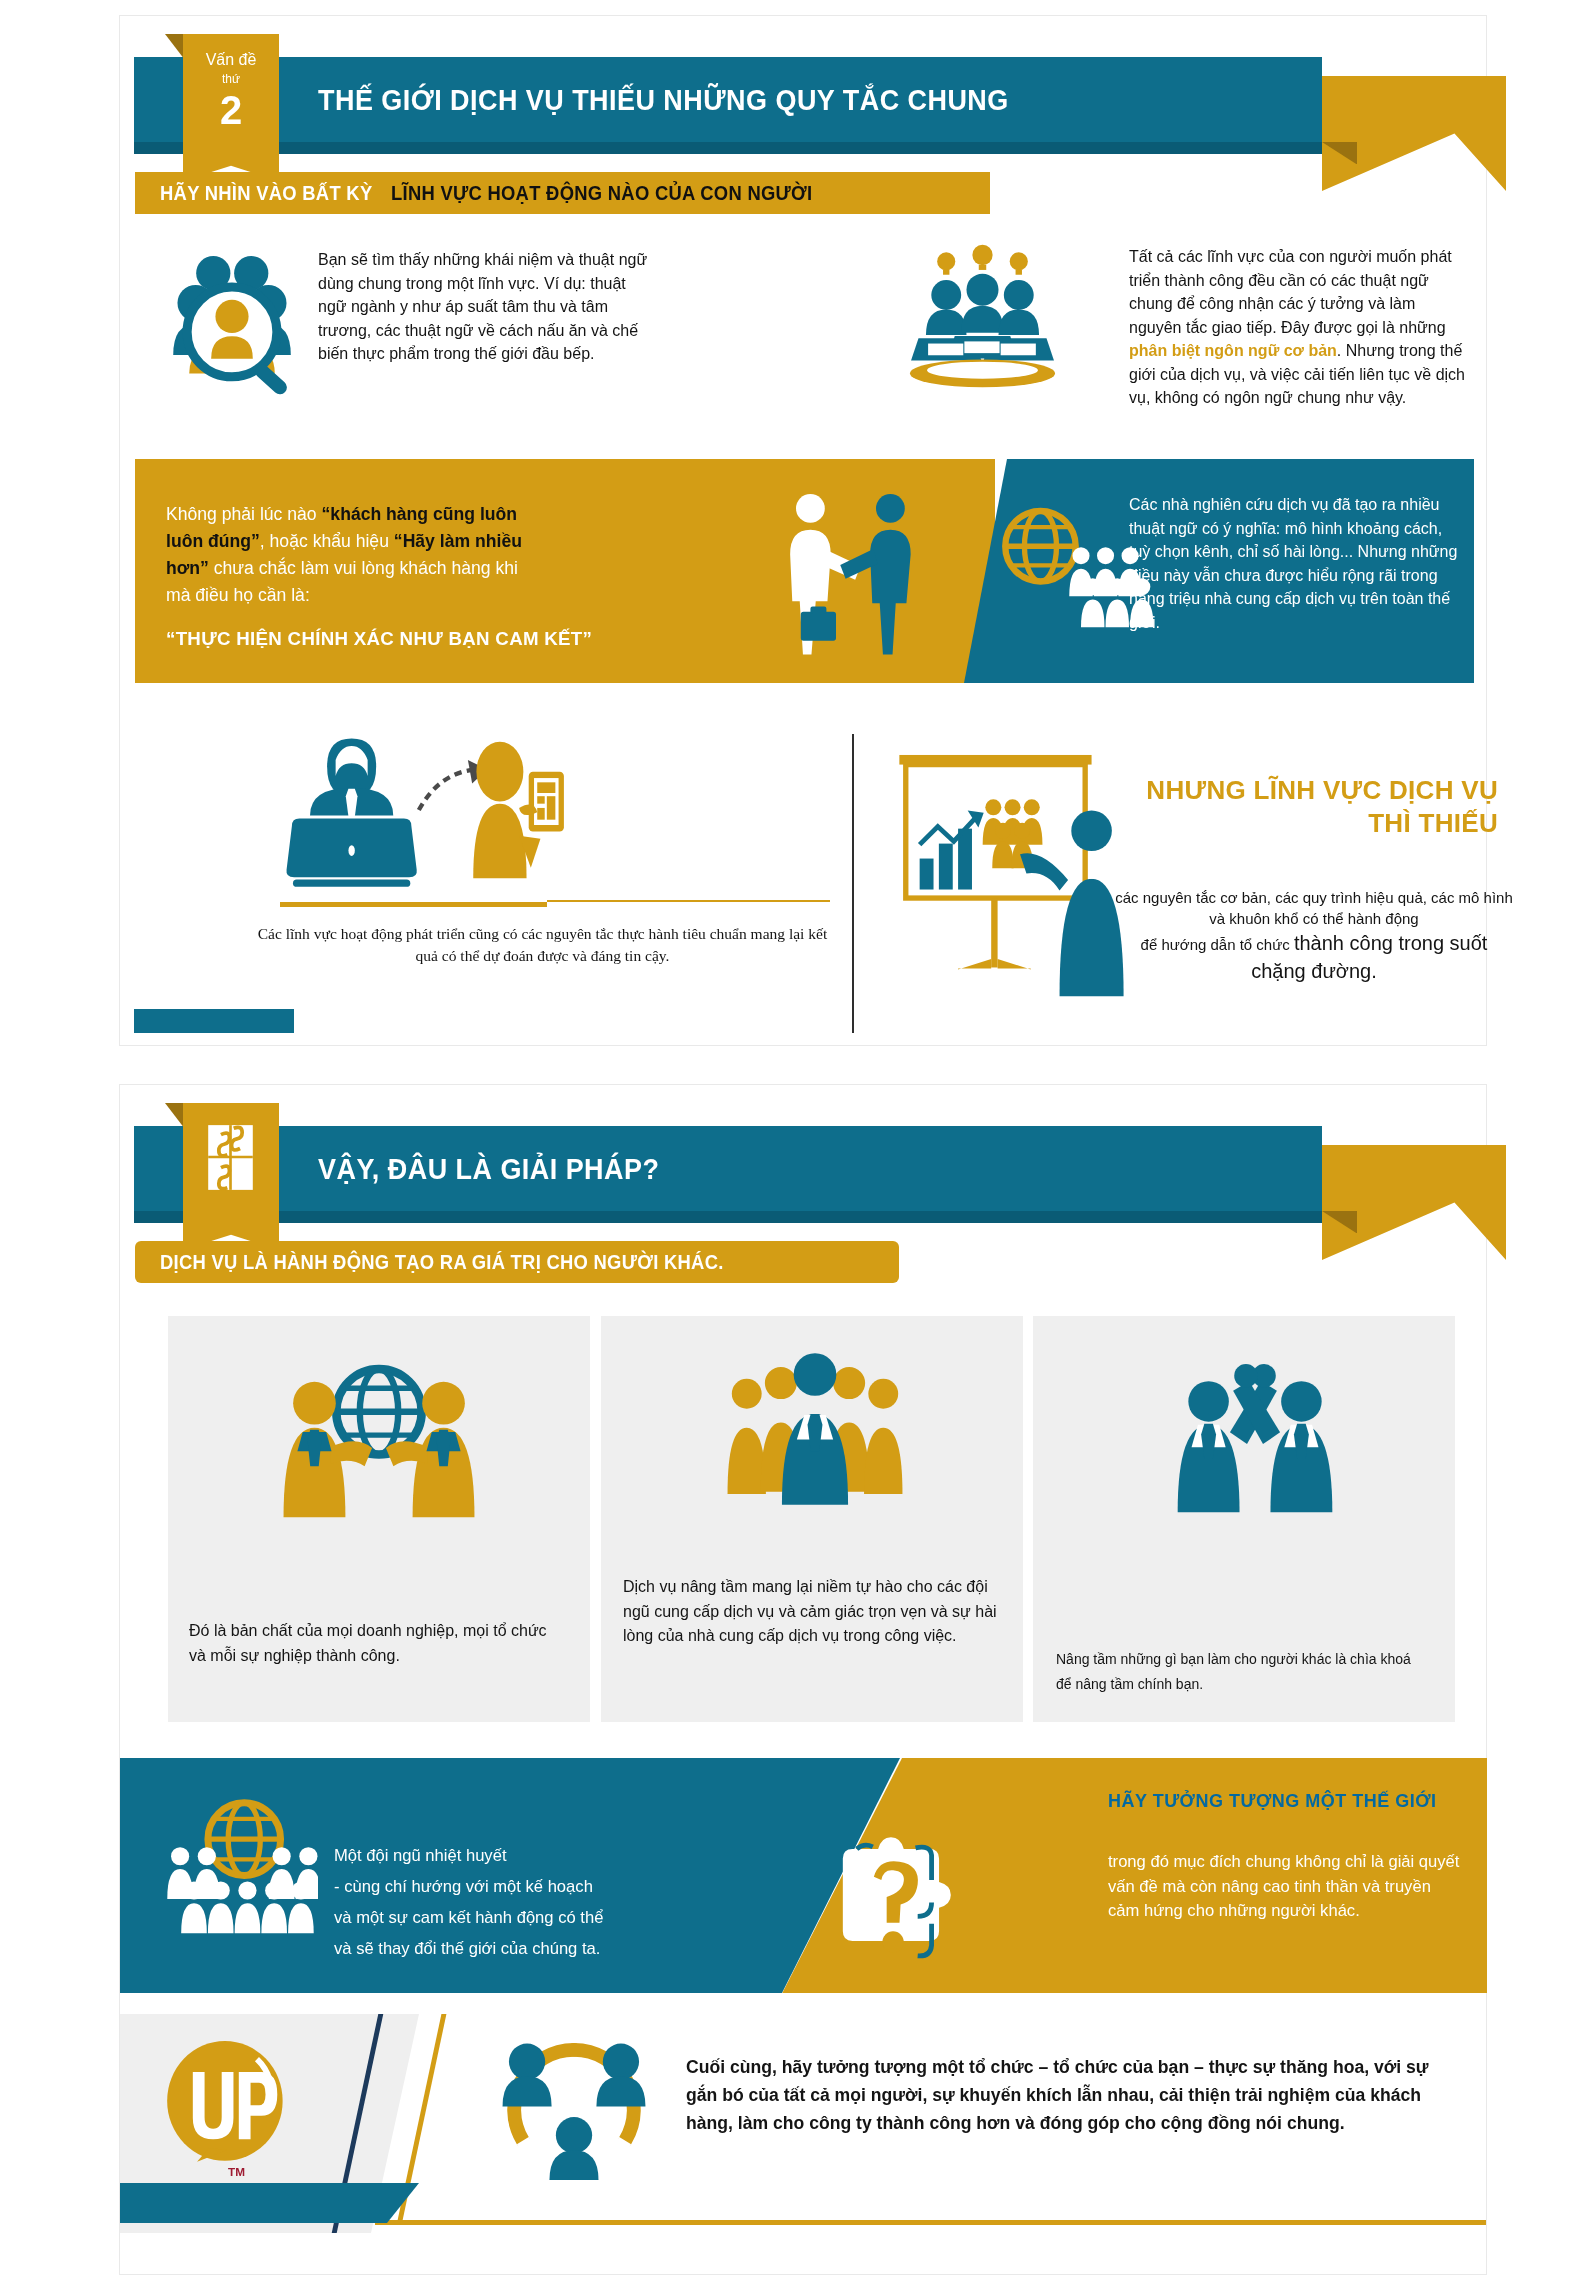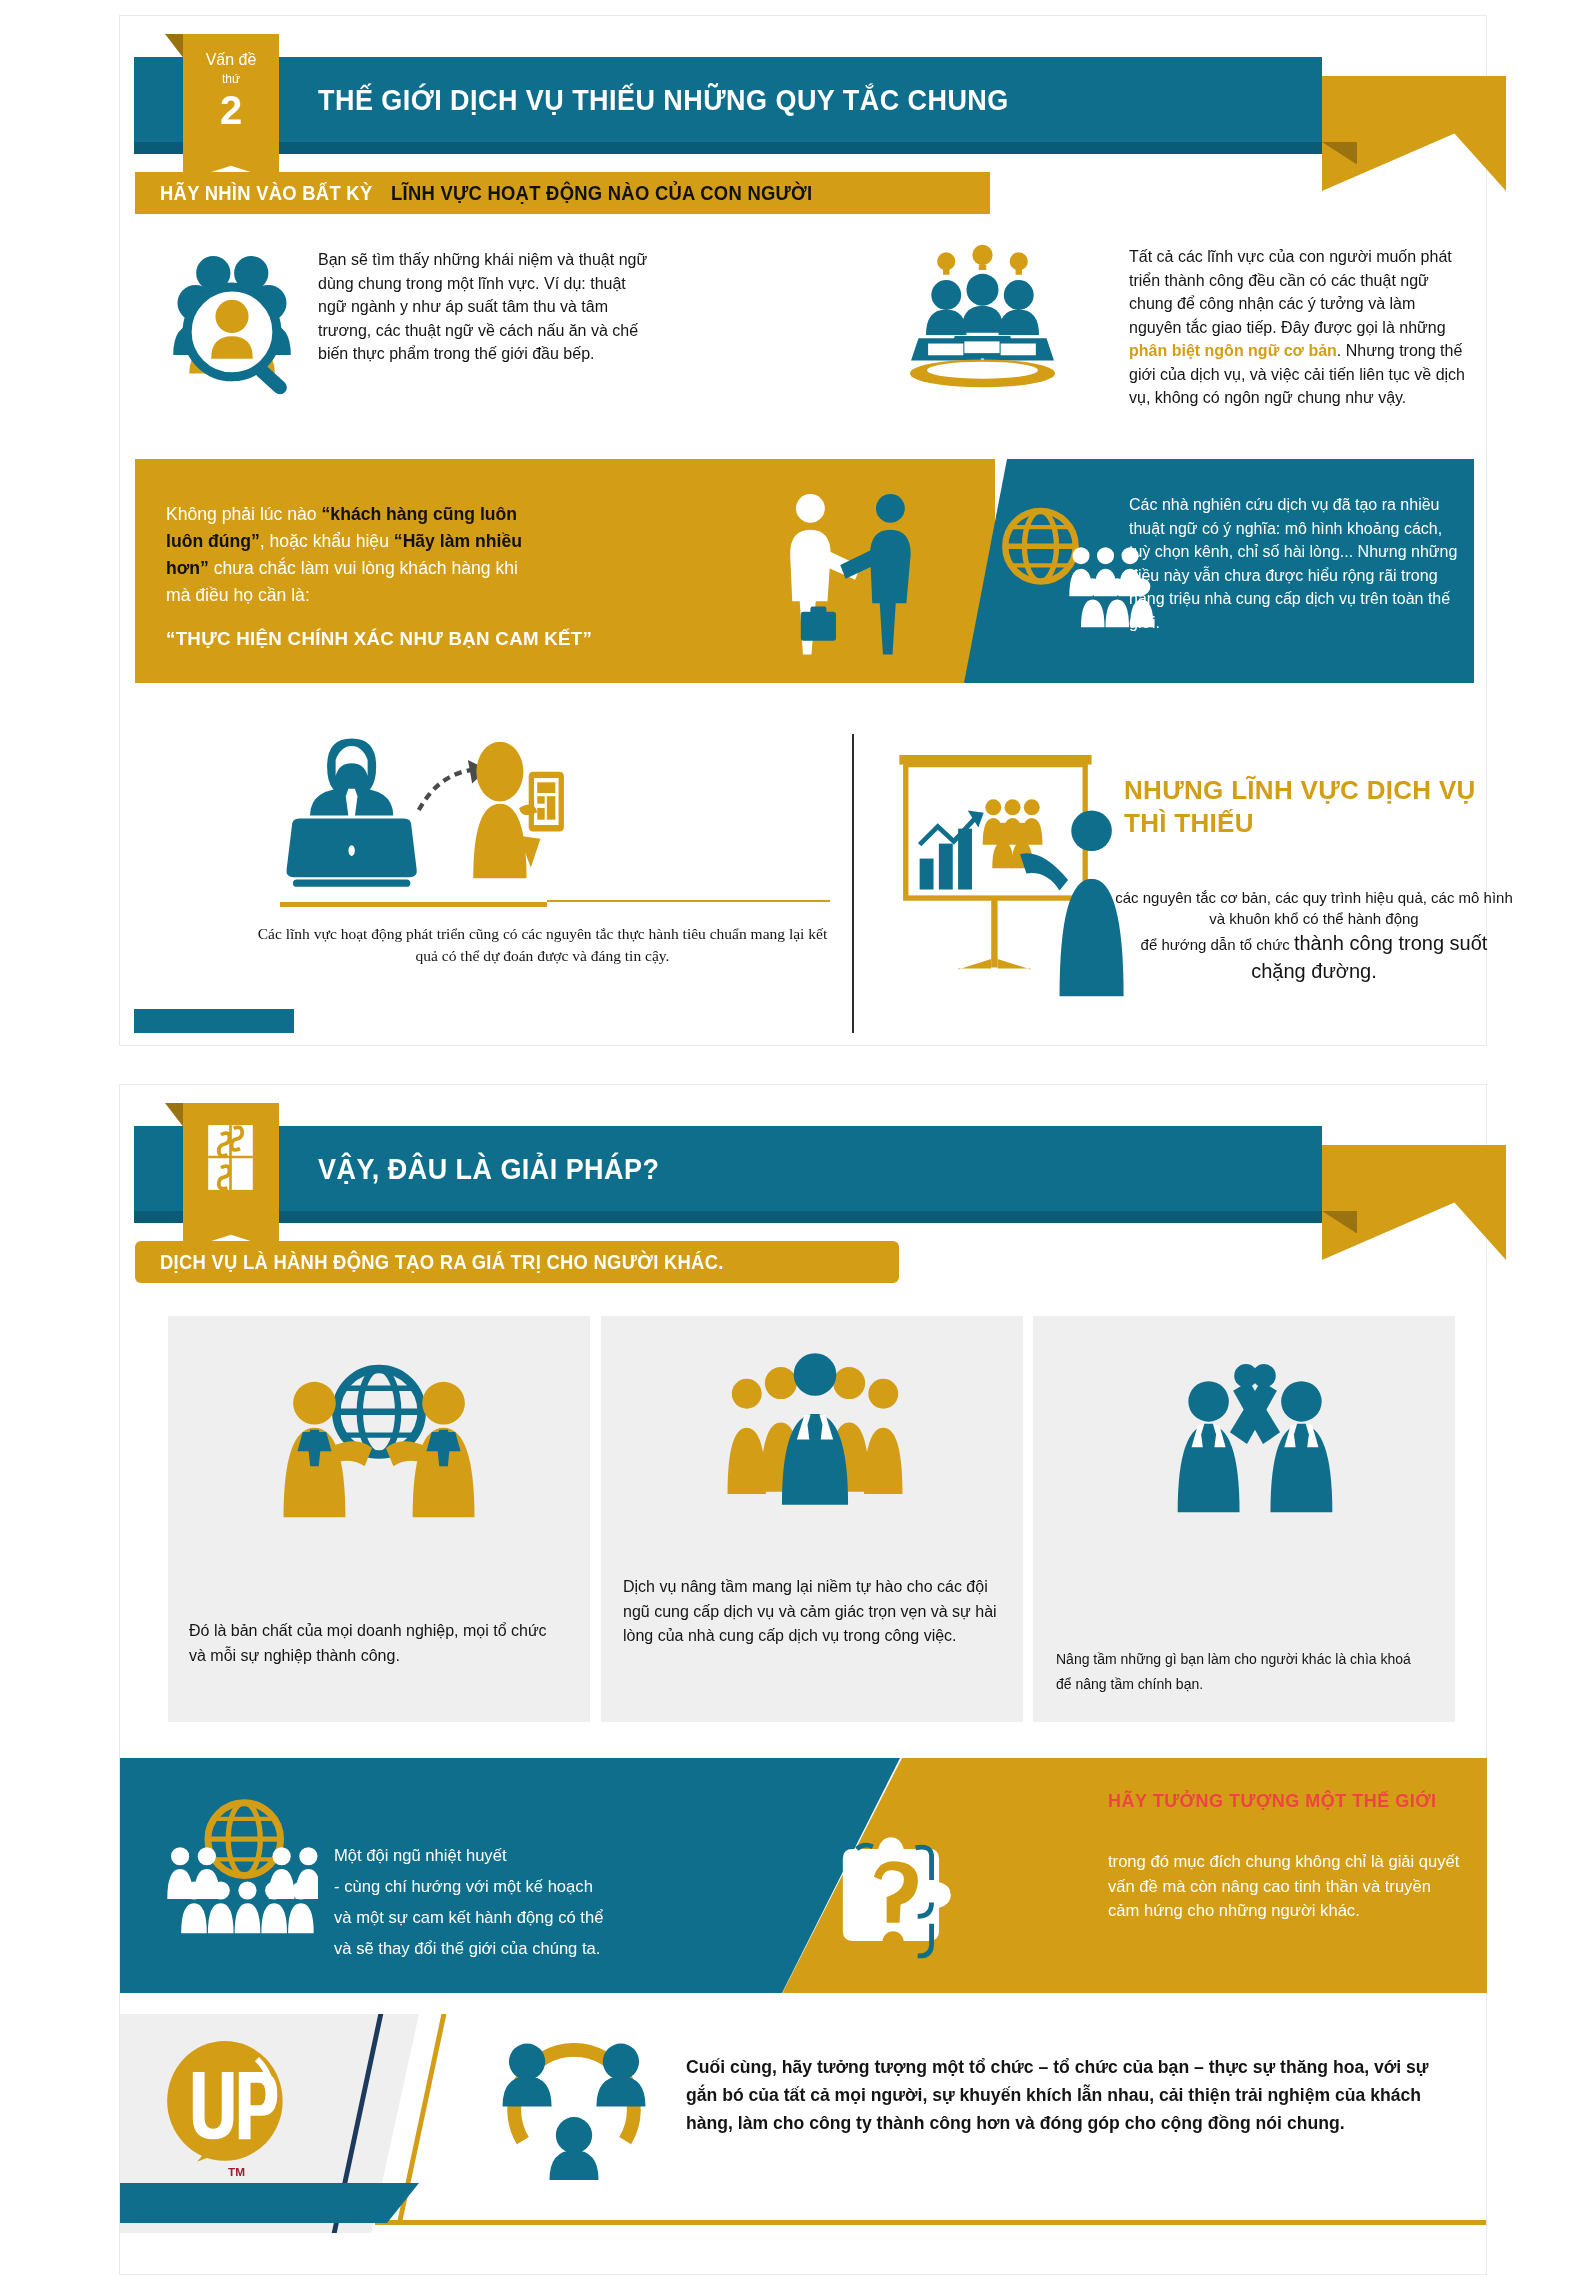--- a/index.html
+++ b/index.html
@@ -74,24 +74,24 @@
   .grey-card{ position:absolute; background:#efefef; }
   .rule-thin{ position:absolute; background:#d39d15; height:2.1px; }
   .divider-v{ position:absolute; width:2.7px; background:#3a3a3a; }
 
   .hl-gold{ color:#d39d15; font-weight:bold; }
   .hl-black{ color:#111111; font-weight:bold; }
   .big{ font-size:20px; }
 
   .head-gold{
     position:absolute; color:#d39d15; font-weight:bold; font-size:26px;
-    line-height:33px; text-align:left; letter-spacing:0.3px;
+    line-height:33px; text-align:right; letter-spacing:0.3px;
   }
   .head-white{
-    position:absolute; color:#ef4444; font-weight:bold; font-size:18px;
+    position:absolute; color:#0369a1; font-weight:bold; font-size:18px;
     letter-spacing:0.5px; white-space:nowrap;
   }
 
   svg{ display:block; }
   .icon-abs{ position:absolute; }
 </style>
 </head>
 <body>
 
 <div class="panel" id="panel1">

